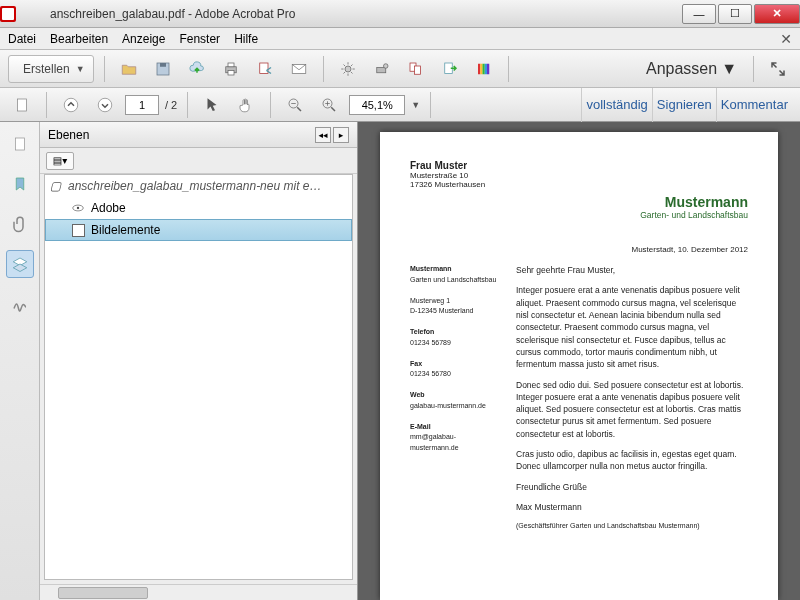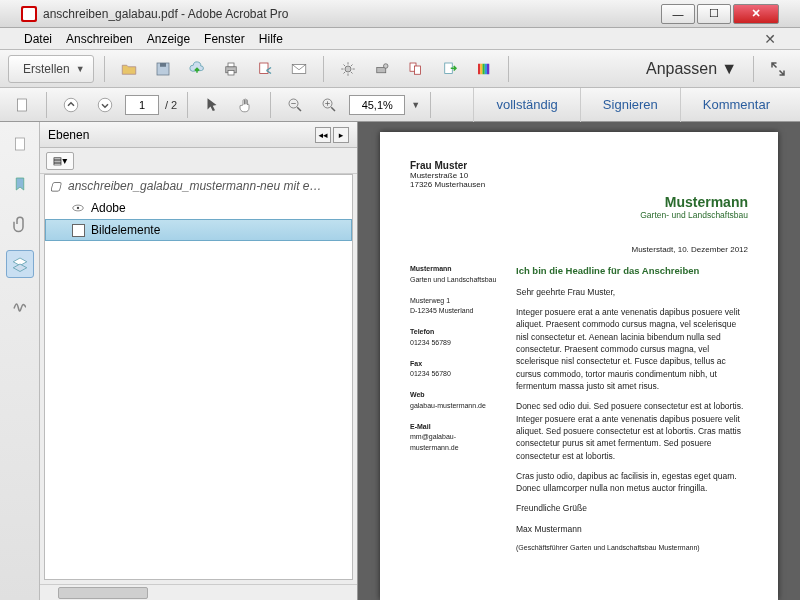--- a/index.html
+++ b/index.html
@@ -1,39 +1,39 @@
 <!DOCTYPE html>
 <html><head>
 <meta charset="utf-8">
 <style>
   * { box-sizing: border-box; margin: 0; padding: 0; font-family: "Segoe UI", Tahoma, sans-serif; }
   body { width: 800px; height: 600px; background: #d4d0c8; overflow: hidden; }
-  .titlebar { height: 28px; background: linear-gradient(#f4f4f4,#d8d8d8); display:flex; align-items:center; padding:0 21px; border-bottom:1px solid #aaa; }
+  .titlebar { height: 28px; background: linear-gradient(#f4f4f4,#d8d8d8); display:flex; align-items:center; padding:0 0; border-bottom:1px solid #aaa;gap:28px; }
   .titlebar .pdf-icon{ width:16px;height:16px; background:#c00; margin-right:6px; border-radius:2px; position:relative;}
   .titlebar .pdf-icon:after{content:"";position:absolute;top:2px;left:2px;width:12px;height:12px;background:#fff;border-radius:1px;}
   .titlebar .title{ font-size:12px; color:#333;}
   .winbtns{ margin-left:auto; display:flex; gap:2px;}
   .winbtns div{ width:34px;height:20px; border:1px solid #888; border-radius:2px; display:flex;align-items:center;justify-content:center; font-size:11px; background:linear-gradient(#fdfdfd,#e3e3e3);}
   .winbtns .close{ background:linear-gradient(#e67,#c22); color:#fff; font-weight:bold; width:46px;}
-  .menubar{ height:22px; background:#eee; display:flex; align-items:center; padding:0 24px; gap:14px; font-size:12px; border-bottom:1px solid #bbb; position:relative;text-align:right;}
+  .menubar{ height:22px; background:#eee; display:flex; align-items:center; padding:0 8px; gap:14px; font-size:12px; border-bottom:1px solid #bbb; position:relative;text-align:right;}
   .menubar .x{ margin-left:auto; font-size:14px; color:#555; }
   .toolbar{ height:38px; background:linear-gradient(#f7f7f7,#e1e1e1); border-bottom:1px solid #bbb; display:flex; align-items:center; padding:0 8px; gap:6px;}
   .tbtn{ height:26px; min-width:26px; border:1px solid transparent; border-radius:3px; display:flex; align-items:center; justify-content:center; padding:0 4px;}
   .tbtn svg{ width:18px;height:18px; }
   .sep{ width:1px; height:26px; background:#bbb; margin:0 4px;}
   .erstellen{display:flex;align-items:center;gap:6px; height:28px; padding:0 8px; border:1px solid #b9b9b9; border-radius:3px; background:linear-gradient(#fff,#e9e9e9); font-size:12px; font-weight:normal; color:#444;}
   .erstellen .chev{ font-size:9px;color:#555;}
   .toolbar .right{ margin-left:auto; display:flex; align-items:center; gap:6px;}
   .anpassen{ font-size:16px; color:#333; display:flex; align-items:center; gap:4px; padding:0 6px;}
   .toolbar2{ height:34px; background:linear-gradient(#f7f7f7,#e1e1e1); border-bottom:1px solid #999; display:flex; align-items:center; padding:0 8px; gap:6px;}
   .pagebox{ width:34px; height:20px; border:1px solid #999; background:#fff; font-size:11px; text-align:center;}
   .pgof{ font-size:11px; color:#333;}
   .zoom{ width:56px; height:20px; border:1px solid #999; background:#fff; font-size:11px; text-align:center;}
   .toolbar2 .right{ margin-left:auto; display:flex; align-items:center;}
-  .lnk{ font-size:13px; color:#2a5d9e; padding:0 22px; height:34px; display:flex; align-items:center; border-left:1px solid #ccc;}
+  .lnk{ font-size:13px; color:#2a5d9e; padding:0 4px; height:34px; display:flex; align-items:center; border-left:1px solid #ccc;}
   .content{ display:flex; height: calc(600px - 28px - 22px - 38px - 34px); }
   .navrail{ width:40px; background:linear-gradient(#f2f2f2,#e0e0e0); border-right:1px solid #bbb; display:flex; flex-direction:column; align-items:center; padding-top:8px; gap:12px;}
   .navrail .nb{ width:28px;height:28px; display:flex;align-items:center;justify-content:center; border-radius:3px;}
   .navrail .nb.sel{ background:#c9dff2; border:1px solid #7da9d0;}
   .sidepanel{ width:318px; background:#ededed; border-right:1px solid #999; display:flex; flex-direction:column;}
   .sidehead{ height:26px; background:linear-gradient(#f6f6f6,#e2e2e2); border-bottom:1px solid #bbb; display:flex; align-items:center; padding:0 8px; font-size:12px; font-weight:normal;}
   .sidehead .ctrl{ margin-left:auto; display:flex; gap:2px;}
   .sidehead .ctrl div{ width:16px;height:16px; border:1px solid #999; background:#f4f4f4; font-size:9px; display:flex;align-items:center;justify-content:center;}
   .sidetool{ height:26px; border-bottom:1px solid #ccc; display:flex;align-items:center; padding:0 6px;}
   .sidetool .opt{ width:28px;height:18px;border:1px solid #aaa; background:#fafafa; border-radius:2px; font-size:10px; display:flex;align-items:center;justify-content:center;}
@@ -70,21 +70,21 @@
   <div class="title">anschreiben_galabau.pdf - Adobe Acrobat Pro</div>
   <div class="winbtns">
     <div>—</div>
     <div>☐</div>
     <div class="close">✕</div>
   </div>
 </div>
 
 <div class="menubar">
   <span>Datei</span>
-  <span>Anschreiben</span>
+  <span>Bearbeiten</span>
   <span>Anzeige</span>
   <span>Fenster</span>
   <span>Hilfe</span>
   <span class="x">✕</span>
 </div>
 
 <div class="toolbar">
   <div class="erstellen">
     <svg viewBox="0 0 24 24">
         <rect x="4" y="3" width="14" height="18" fill="#fff" stroke="#a33"></rect>
@@ -316,21 +316,20 @@
           <b>Mustermann</b>
           <span>Garten und Landschaftsbau</span><br><br>
           <span>Musterweg 1</span><br>
           <span>D-12345 Musterland</span><br><br>
           <b>Telefon</b><span>01234 56789</span><br><br>
           <b>Fax</b><span>01234 56780</span><br><br>
           <b>Web</b><span>galabau-mustermann.de</span><br><br>
           <b>E-Mail</b><span>mm@galabau-mustermann.de</span>
         </div>
         <div class="rcol">
-          <div class="hl">Ich bin die Headline für das Anschreiben</div>
           <p>Sehr geehrte Frau Muster,</p>
           <p>Integer posuere erat a ante venenatis dapibus posuere velit aliquet. Praesent commodo cursus magna, vel scelerisque nisl consectetur et. Aenean lacinia bibendum nulla sed consectetur. Praesent commodo cursus magna, vel scelerisque nisl consectetur et. Fusce dapibus, tellus ac cursus commodo, tortor mauris condimentum nibh, ut fermentum massa justo sit amet risus.</p>
           <p>Donec sed odio dui. Sed posuere consectetur est at lobortis. Integer posuere erat a ante venenatis dapibus posuere velit aliquet. Sed posuere consectetur est at lobortis. Cras mattis consectetur purus sit amet fermentum. Sed posuere consectetur est at lobortis.</p>
           <p>Cras justo odio, dapibus ac facilisis in, egestas eget quam. Donec ullamcorper nulla non metus auctor fringilla.</p>
           <p class="sig">Freundliche Grüße</p>
           <p>Max Mustermann</p>
           <p style="font-size:7px">(Geschäftsführer Garten und Landschaftsbau Mustermann)</p>
         </div>
       </div>
     </div>

